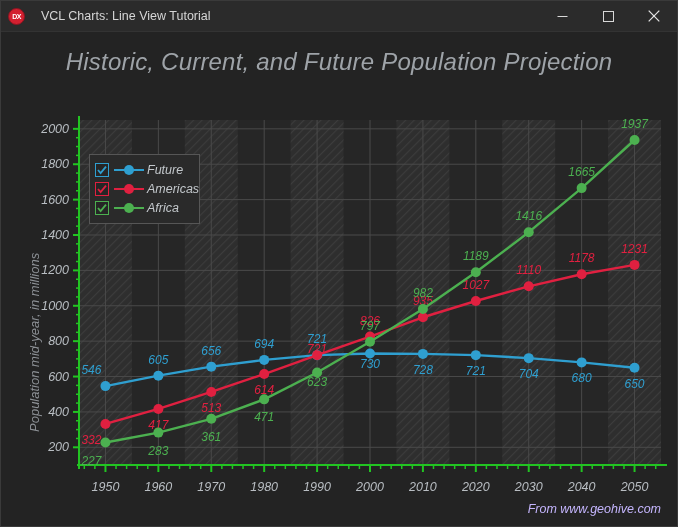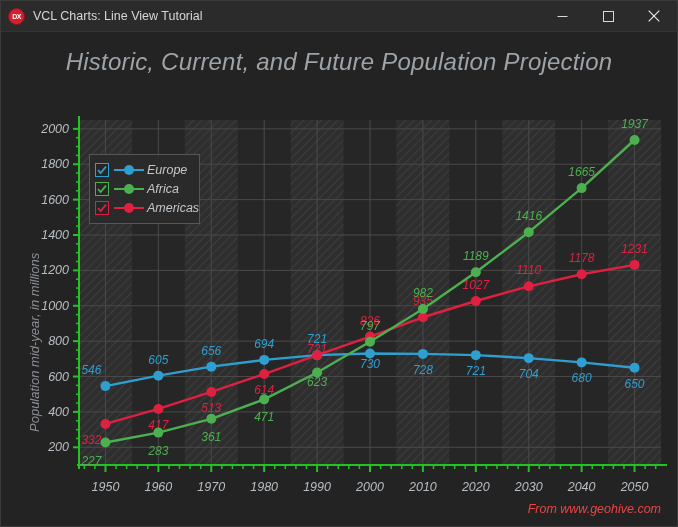--- a/index.html
+++ b/index.html
@@ -19,20 +19,21 @@
     display: flex; flex-direction: column;
     position: relative;
   }
   
   .titlebar {
     height: 30px;
     background: #2b2b2b;
     display: flex; align-items: center;
     flex: 0 0 auto;
     border-bottom: 1px solid #333;
+    gap: 8px;
   }
   .app-icon {
     width: 17px; height: 17px;
     margin-left: 7px; margin-right: 8px;
     border-radius: 50%;
     background: #d32030;
     border: 1.5px solid #8f1420;
     box-sizing: border-box;
     display: flex; align-items: center; justify-content: center;
     color: #fff; font-size: 7px; font-weight: bold;
@@ -75,21 +76,21 @@
     font-size: 13px;
     transform: rotate(-90deg);
     transform-origin: left top;
     white-space: nowrap;
     left: 26px;
     top: 400px;
   }
   .footer {
     position: absolute;
     right: 16px; bottom: 10px;
-    color: #ef4444;
+    color: #c4b5fd;
     font-size: 12.5px;
   }
   .plot-svg { position: absolute; left: 0; top: 0; }
 
   
   .legend {
     position: absolute;
     left: 88px; top: 122px;
     width: 111px;
     background: #2a2a2a;
@@ -409,43 +410,43 @@
       <div class="legend-row">
         <span class="lg-check" style="border-color:#2f9fd0">
           <svg width="10" height="10" viewBox="0 0 10 10">
               <polyline points="1,5 3.6,8 9,1.6" fill="none" stroke="#2f9fd0" stroke-width="1.8"></polyline>
             </svg>
         </span>
         <span class="lg-marker">
           <i style="background:#2f9fd0"></i>
             <b style="background:#2f9fd0"></b>
         </span>
-        <span class="lg-label">Europe</span>
+        <span class="lg-label">Future</span>
+      </div>
+      <div class="legend-row">
+        <span class="lg-check" style="border-color:#e02040">
+          <svg width="10" height="10" viewBox="0 0 10 10">
+              <polyline points="1,5 3.6,8 9,1.6" fill="none" stroke="#e02040" stroke-width="1.8"></polyline>
+            </svg>
+        </span>
+        <span class="lg-marker">
+          <i style="background:#e02040"></i>
+            <b style="background:#e02040"></b>
+        </span>
+        <span class="lg-label">Americas</span>
       </div>
       <div class="legend-row">
         <span class="lg-check" style="border-color:#4cb050">
           <svg width="10" height="10" viewBox="0 0 10 10">
               <polyline points="1,5 3.6,8 9,1.6" fill="none" stroke="#4cb050" stroke-width="1.8"></polyline>
             </svg>
         </span>
         <span class="lg-marker">
           <i style="background:#4cb050"></i>
             <b style="background:#4cb050"></b>
         </span>
         <span class="lg-label">Africa</span>
       </div>
-      <div class="legend-row">
-        <span class="lg-check" style="border-color:#e02040">
-          <svg width="10" height="10" viewBox="0 0 10 10">
-              <polyline points="1,5 3.6,8 9,1.6" fill="none" stroke="#e02040" stroke-width="1.8"></polyline>
-            </svg>
-        </span>
-        <span class="lg-marker">
-          <i style="background:#e02040"></i>
-            <b style="background:#e02040"></b>
-        </span>
-        <span class="lg-label">Americas</span>
-      </div>
     </div>
 
     <div class="footer">From www.geohive.com</div>
   </div>
 </div>
 
 </body></html>

